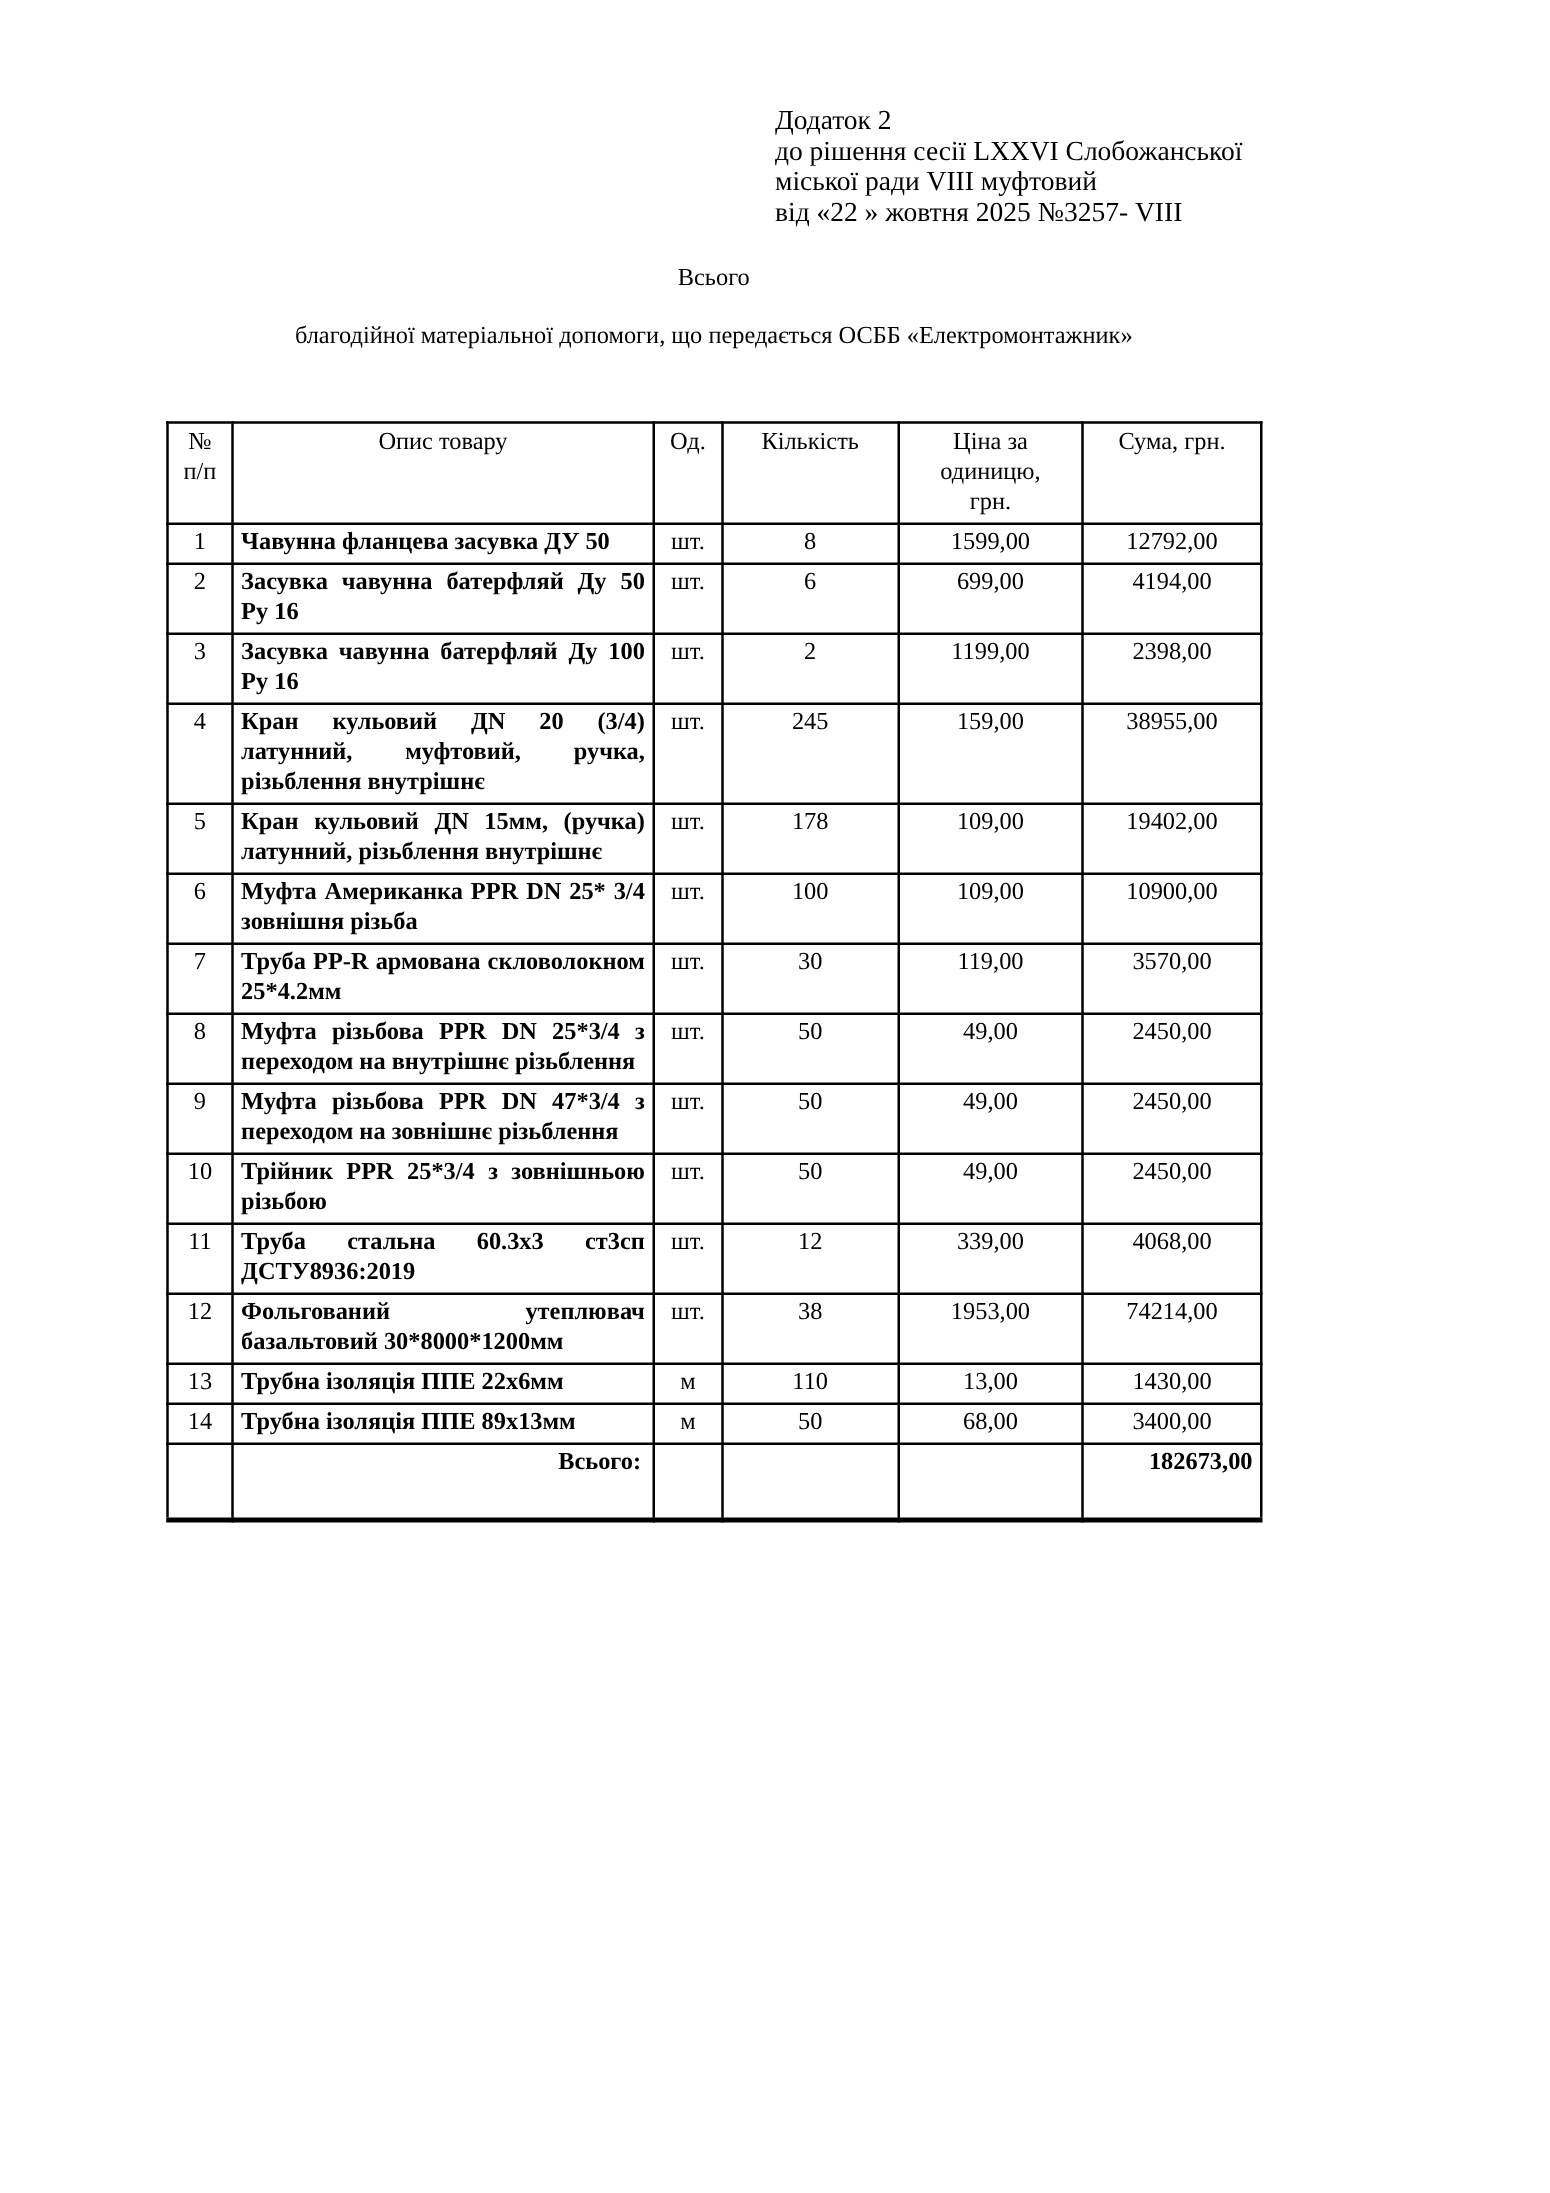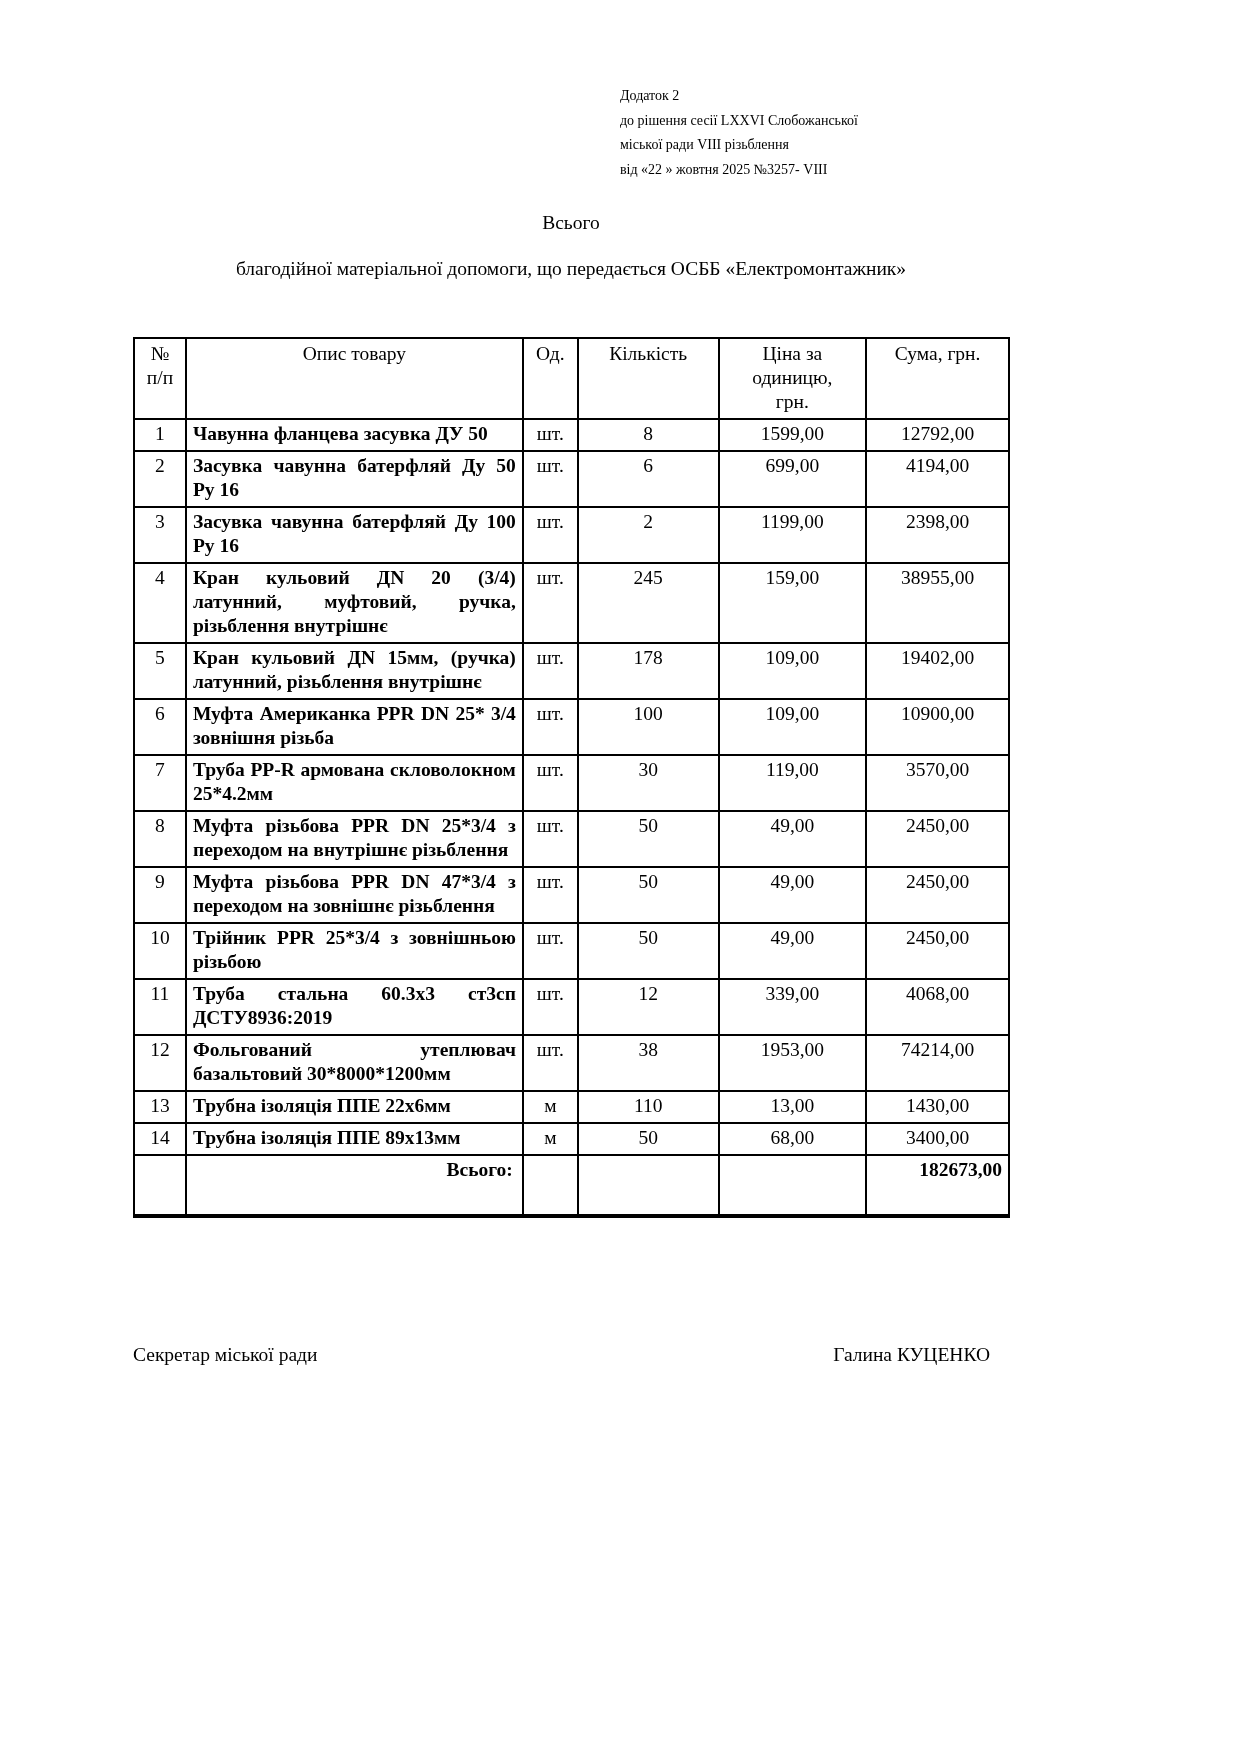--- a/index.html
+++ b/index.html
@@ -5,21 +5,21 @@
   html, body { margin:0; padding:0; background:#ffffff; }
   body {
     width:1240px; height:1754px;
     font-family:"Liberation Serif", "DejaVu Serif", serif;
     color:#000;
   }
   .page { position:relative; width:1240px; height:1754px; overflow:hidden; }
 
   .header-block {
     position:absolute; left:620px; top:84px;
-    font-size:14px; line-height:24.5px; white-space:nowrap;
+    font-size:22px; line-height:24.5px; white-space:nowrap;
   }
 
   .doc-title {
     position:absolute; left:0; top:212px; width:1142px;
     text-align:center; font-size:19.5px;
   }
   .doc-subtitle {
     position:absolute; left:0; top:258px; width:1142px;
     text-align:center; font-size:19.5px;
   }
@@ -57,21 +57,21 @@
   }
 </style>
 </head>
 <body>
 
 <div class="page">
 
   <div class="header-block">
     <div>Додаток 2</div>
     <div>до рішення сесії LXXVI  Слобожанської</div>
-    <div>міської ради VIII різьблення</div>
+    <div>міської ради VIII муфтовий</div>
     <div>від «22 » жовтня 2025  №3257- VIII</div>
   </div>
 
   <div class="doc-title">Всього</div>
   <div class="doc-subtitle">благодійної матеріальної допомоги, що передається ОСББ «Електромонтажник»</div>
 
   <table class="items">
     <colgroup>
       <col style="width:52px">
       <col style="width:338px">
@@ -212,18 +212,14 @@
         <td class="col-num"></td>
         <td class="total-label">Всього:</td>
         <td></td>
         <td></td>
         <td></td>
         <td class="total-value">182673,00</td>
       </tr>
     </tfoot>
   </table>
 
-  <div class="footer-row">
-    <span>Секретар міської ради</span>
-    <span>Галина КУЦЕНКО</span>
-  </div>
 
 </div>
 
 </body></html>

